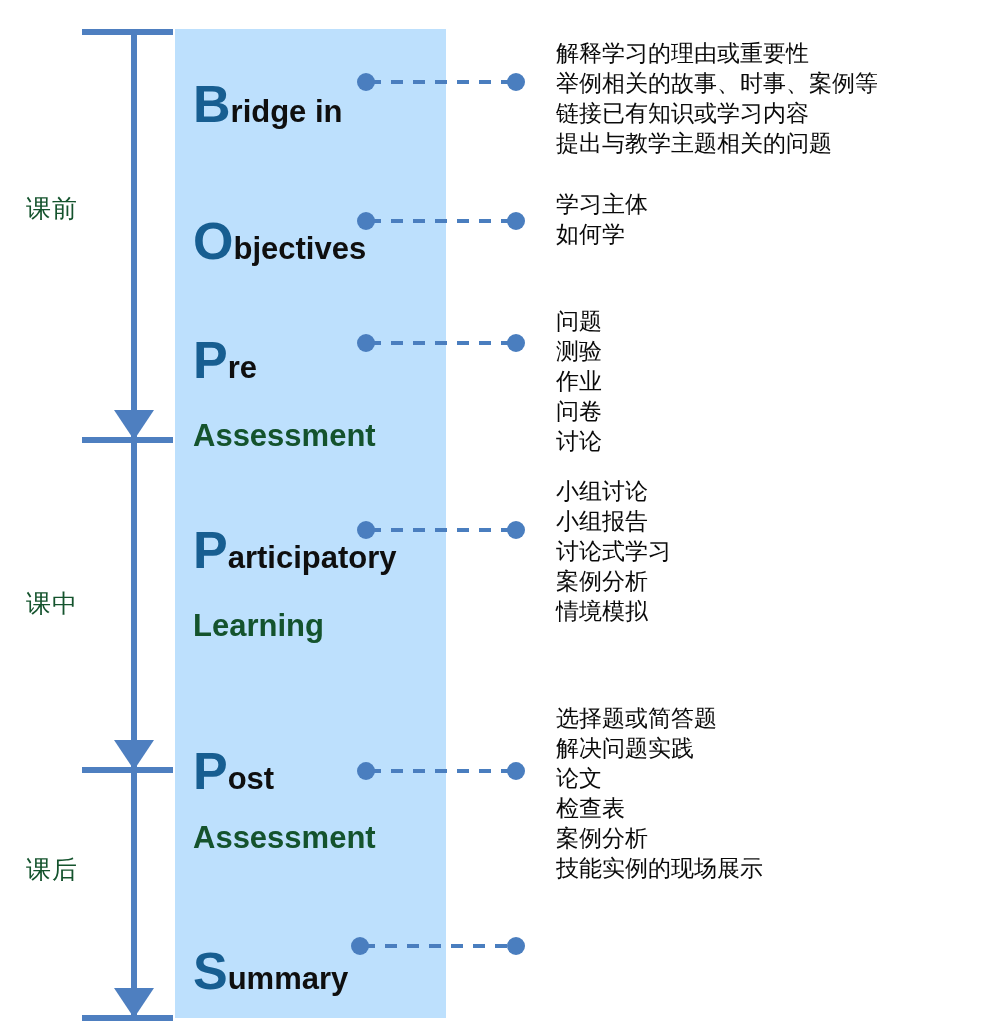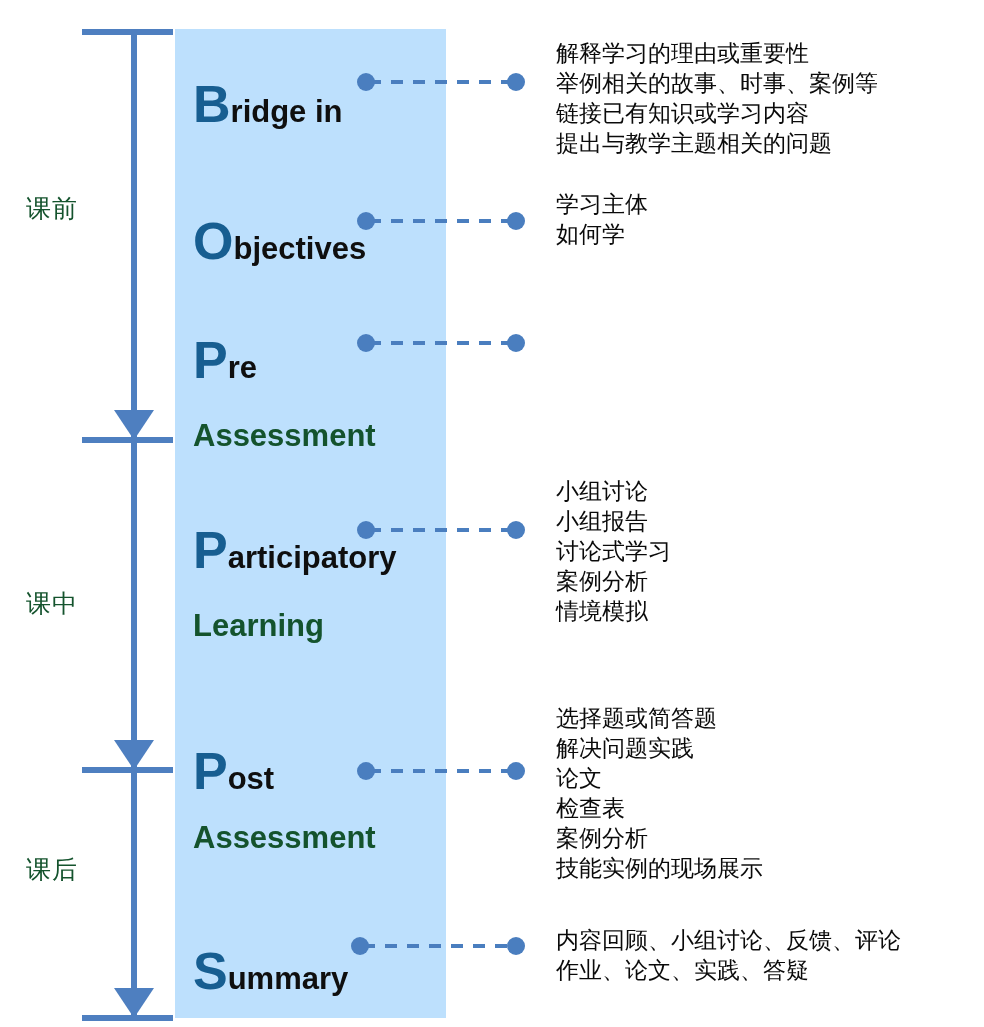--- a/index.html
+++ b/index.html
@@ -200,20 +200,27 @@
 
   <div class="stage-title" style="top:334px;">
     <span class="cap">P</span><span>re</span>
   </div>
   <div class="stage-title-2" style="top:420px;">Assessment</div>
   <div class="connector" style="left:357px; top:334px; width:168px;">
     <span class="dot left"></span>
     <span class="dash"></span>
     <span class="dot right"></span>
   </div>
+  <div class="details" style="top:306px;">
+    <div>问题</div>
+    <div>测验</div>
+    <div>作业</div>
+    <div>问卷</div>
+    <div>讨论</div>
+  </div>
 
   <div class="stage-title" style="top:524px;">
     <span class="cap">P</span><span>articipatory</span>
   </div>
   <div class="stage-title-2" style="top:610px;">Learning</div>
   <div class="connector" style="left:357px; top:521px; width:168px;">
     <span class="dot left"></span>
     <span class="dash"></span>
     <span class="dot right"></span>
   </div>
@@ -244,18 +251,14 @@
   </div>
 
   <div class="stage-title" style="top:945px;">
     <span class="cap">S</span><span>ummary</span>
   </div>
   <div class="connector" style="left:351px; top:937px; width:174px;">
     <span class="dot left"></span>
     <span class="dash"></span>
     <span class="dot right"></span>
   </div>
-  <div class="details" style="top:925px;">
-    <div>内容回顾、小组讨论、反馈、评论</div>
-    <div>作业、论文、实践、答疑</div>
-  </div>
 
 </div>
 
 </body></html>

